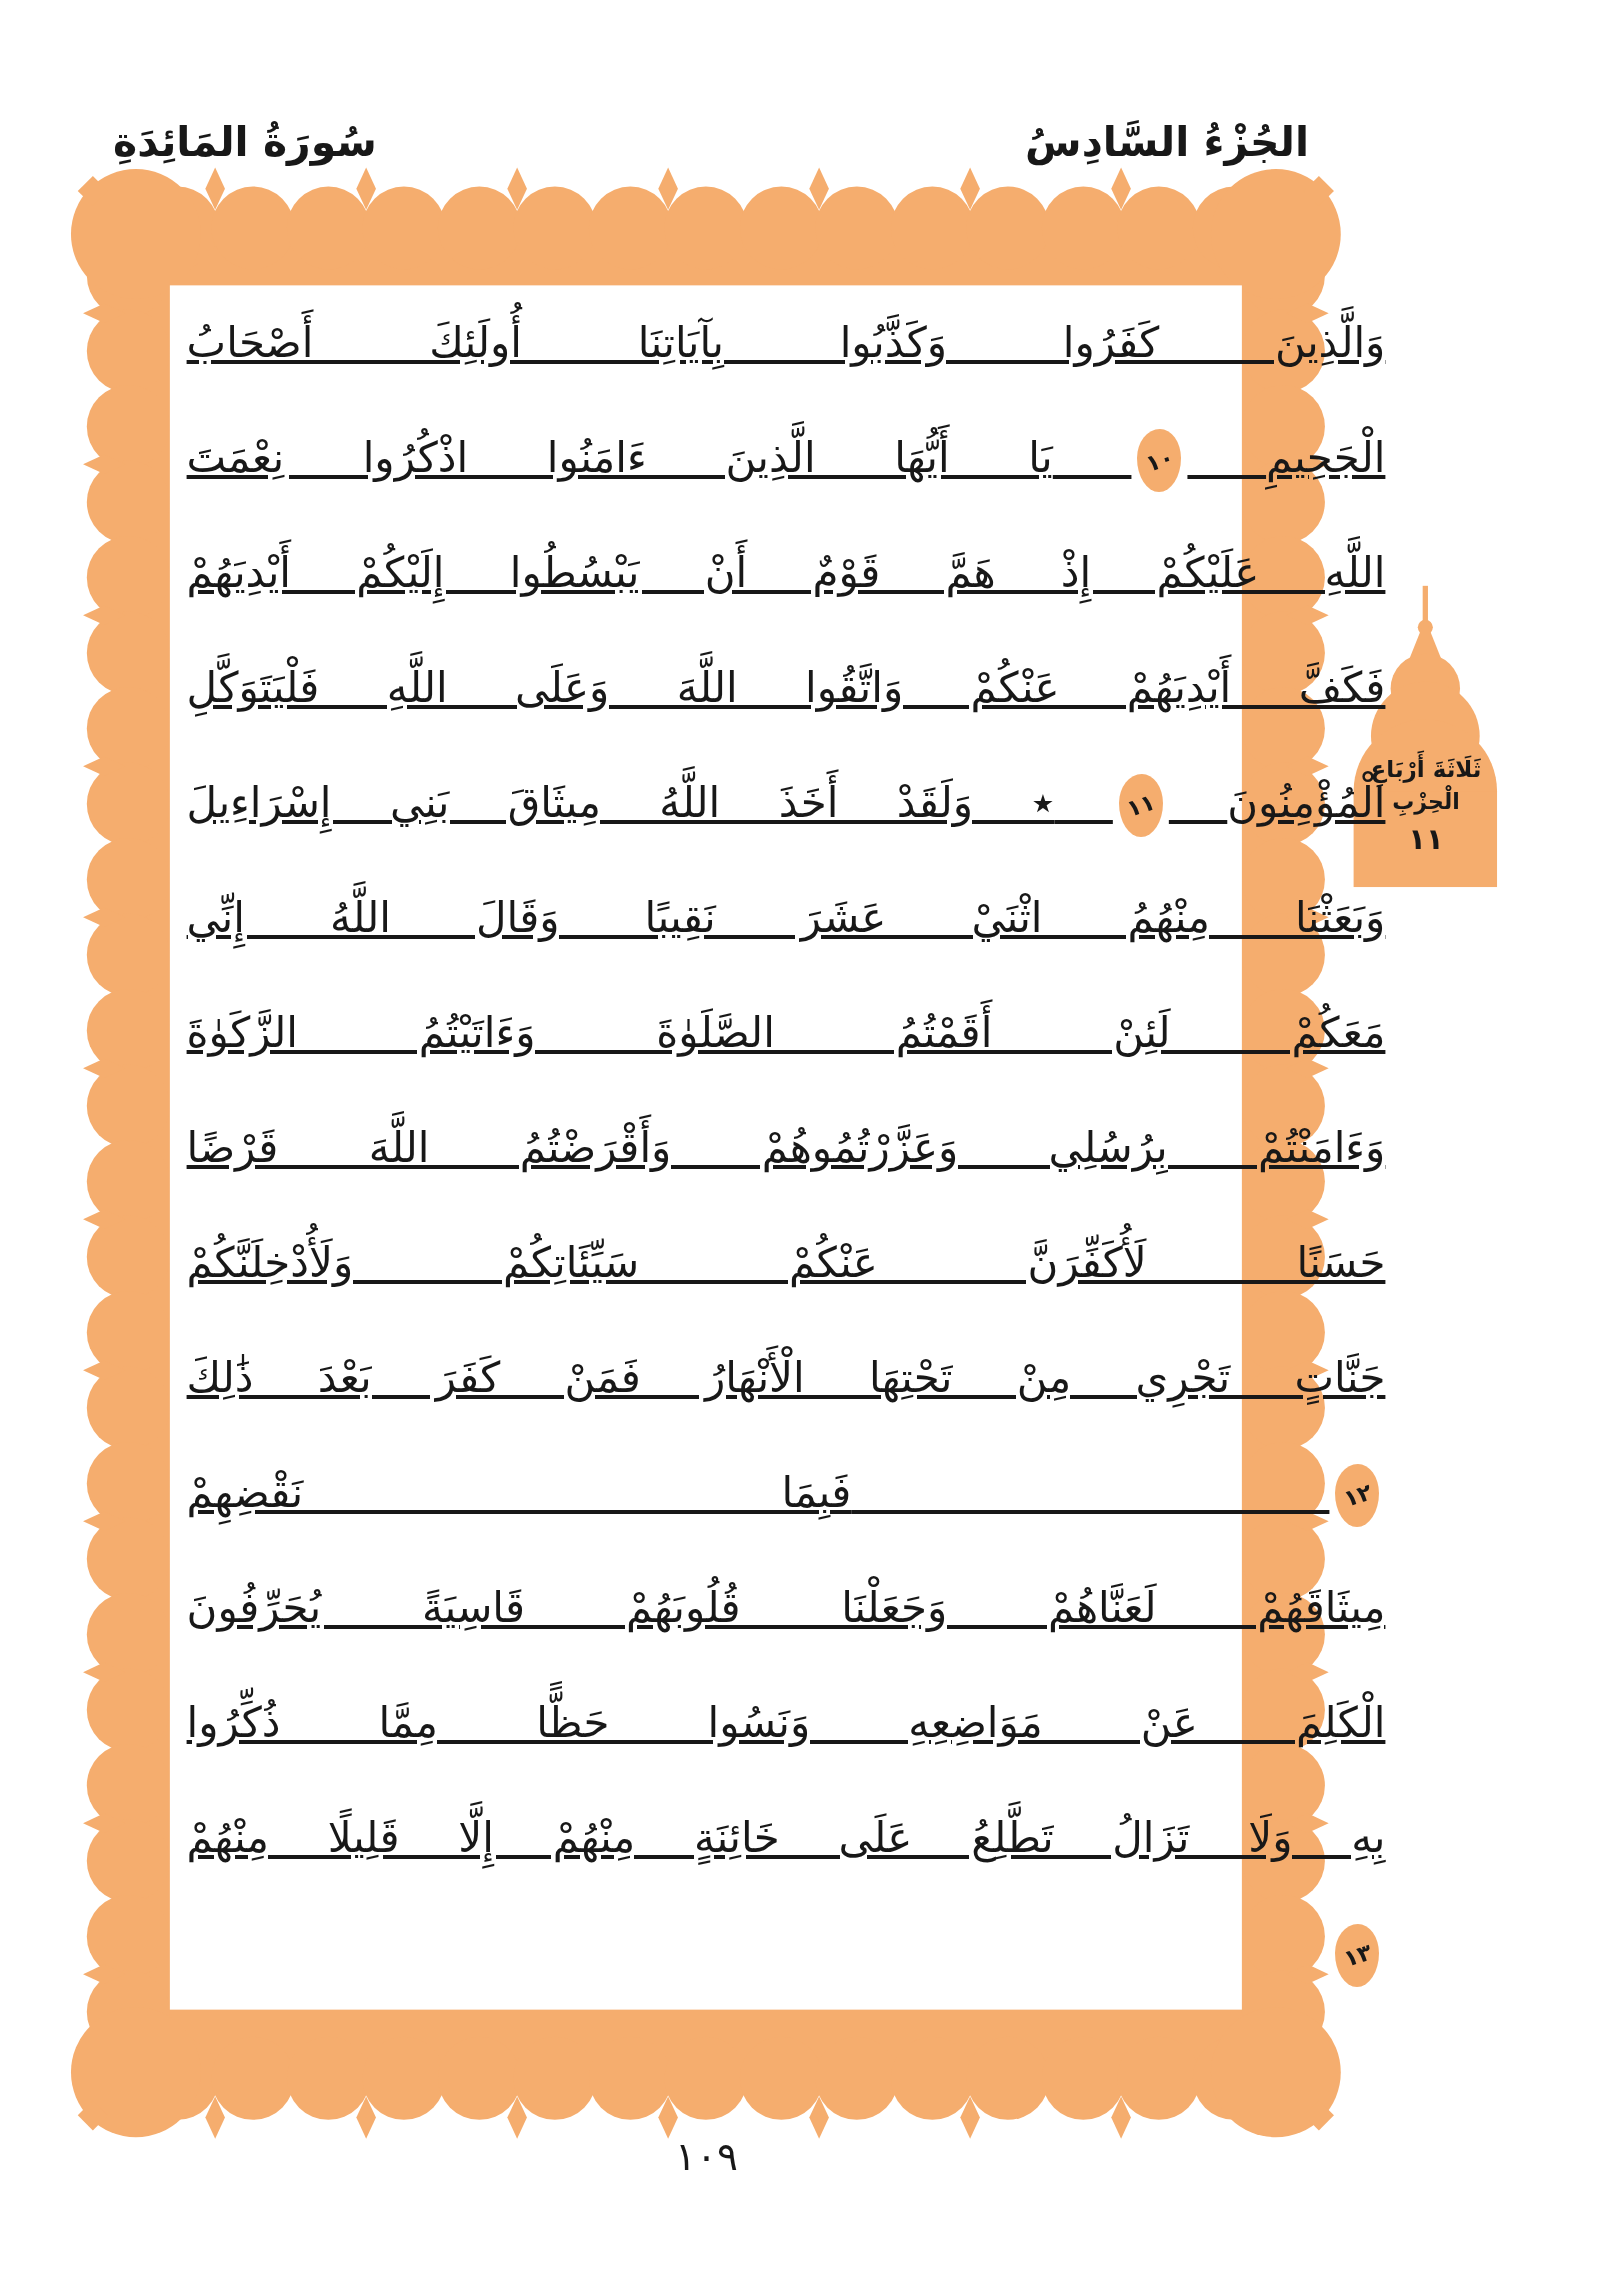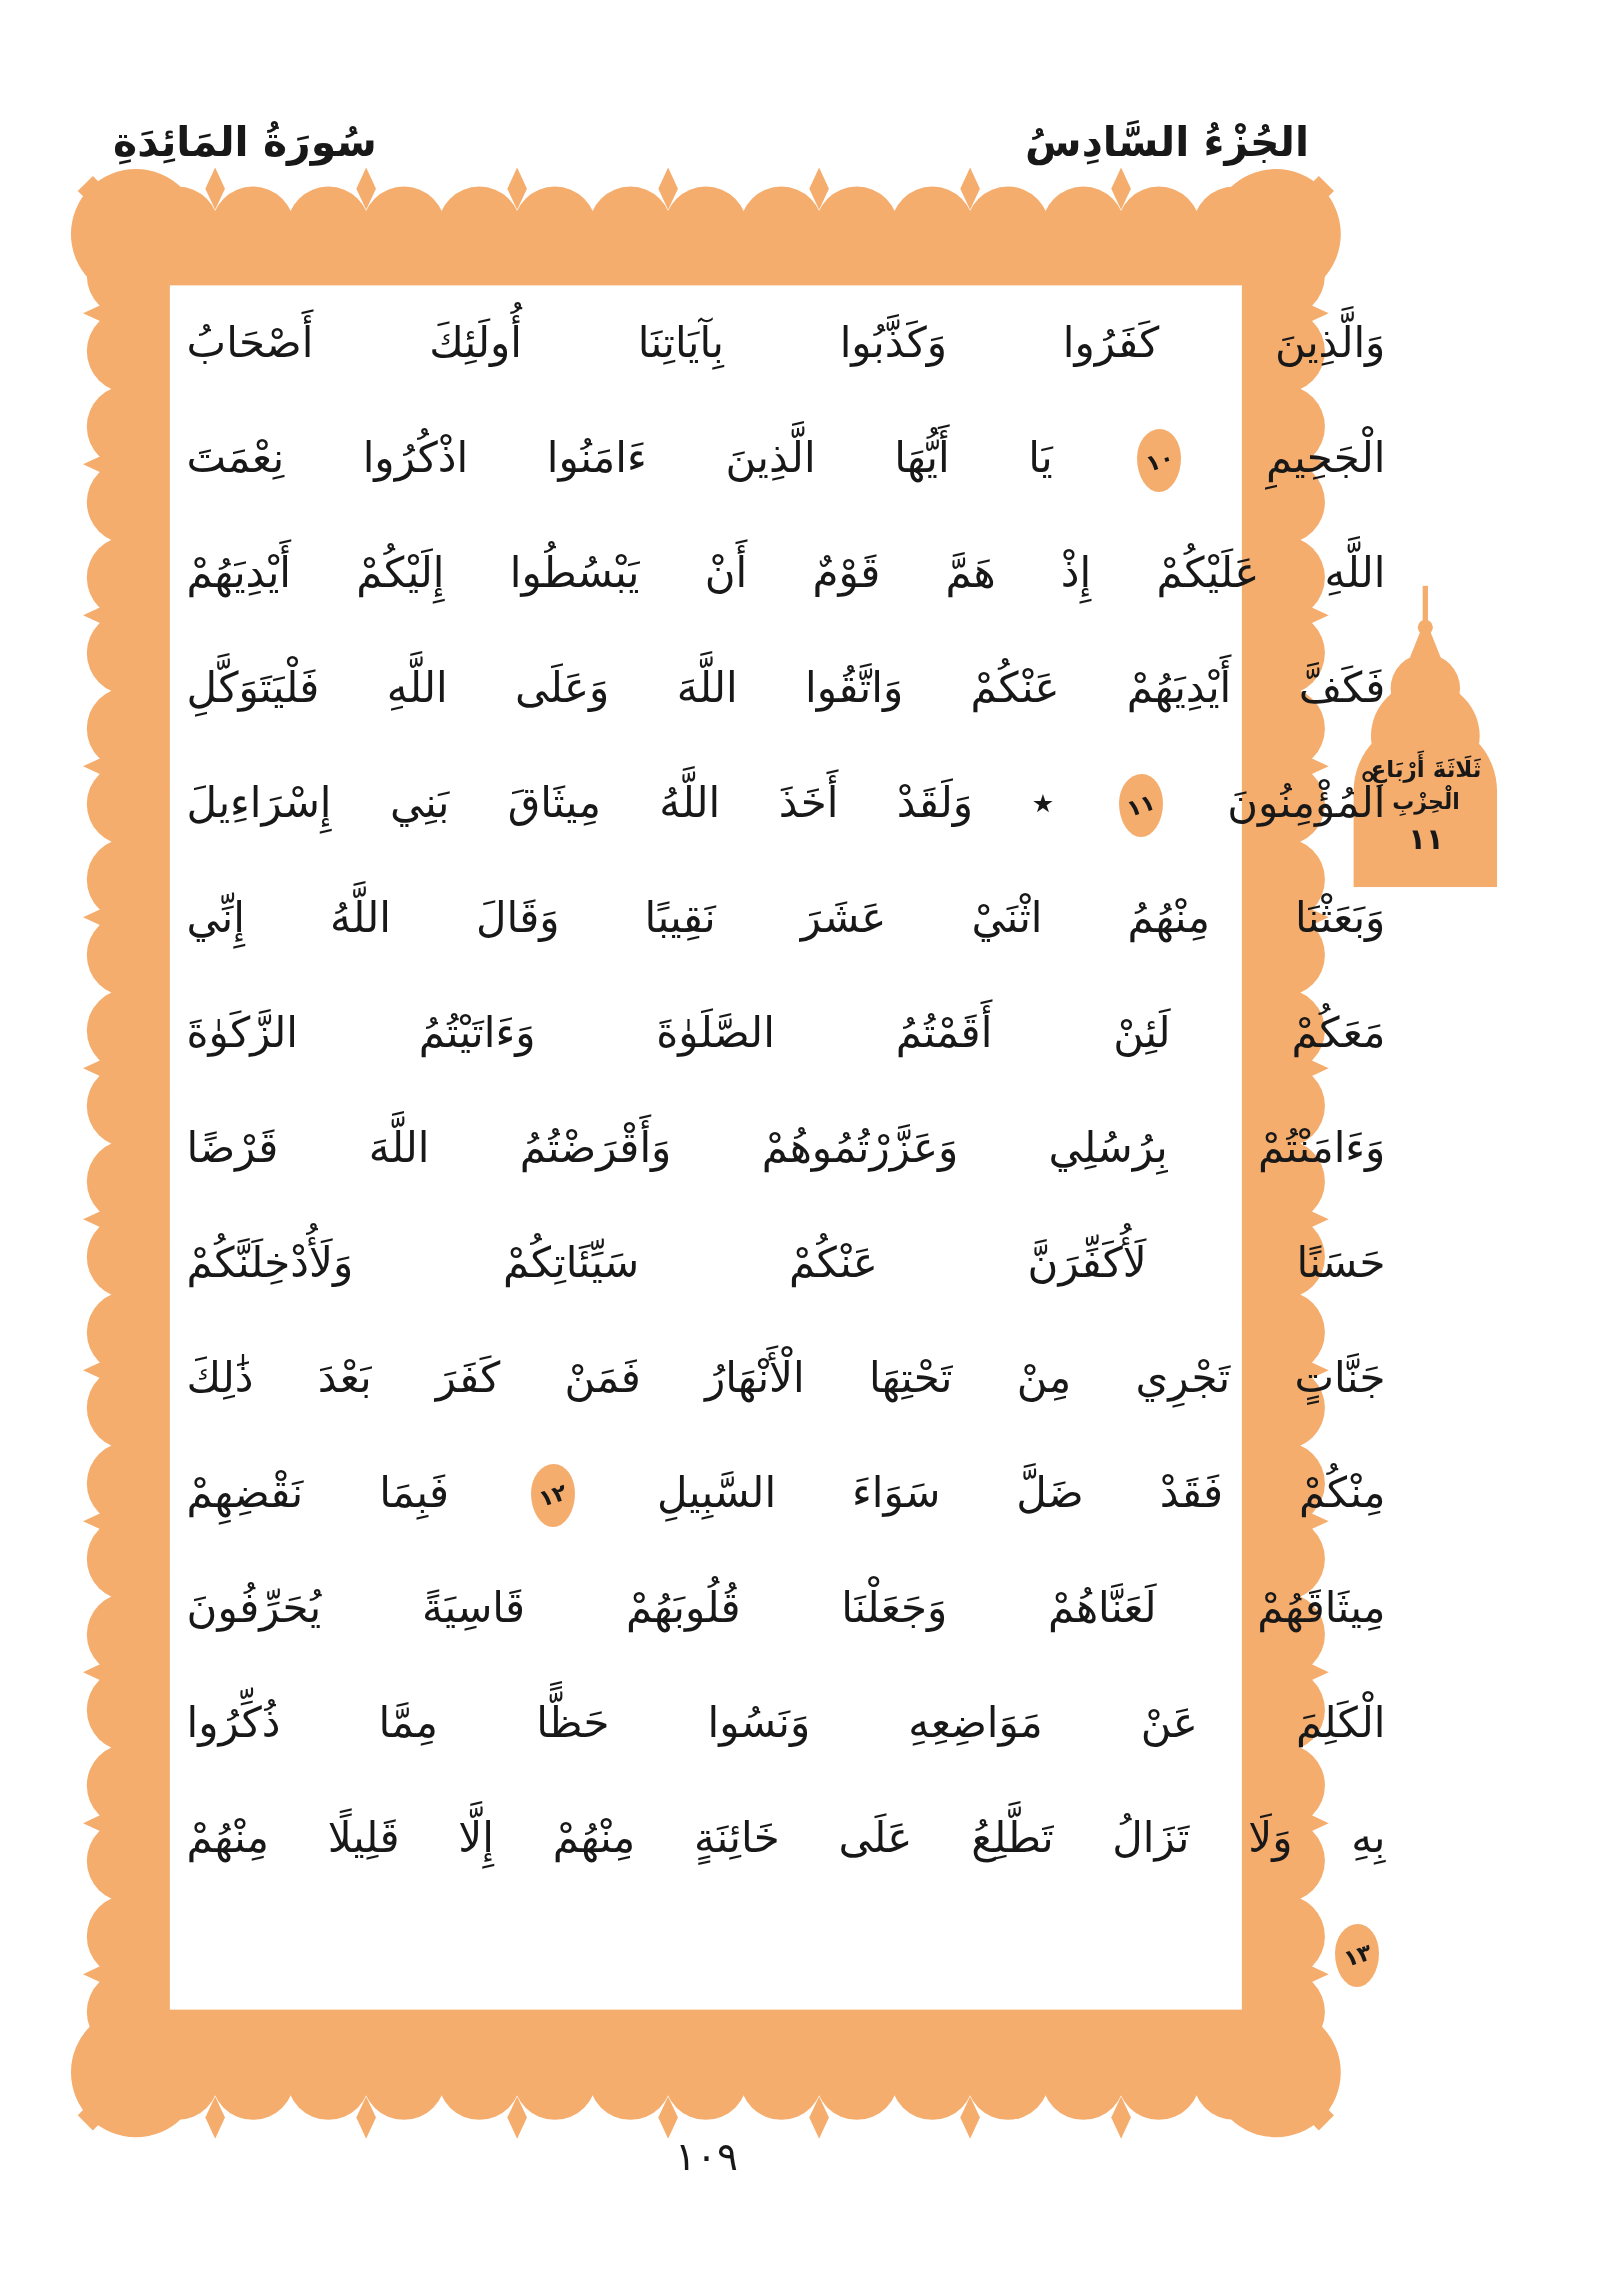--- a/index.html
+++ b/index.html
@@ -2,21 +2,21 @@
 <html lang="ar" style="--accent: #F5AD6E; --ink: #181818;font-size:12px"><head>
 <meta charset="utf-8">
 <style>
   html,body{margin:0;padding:0;background:#ffffff;}
   .page{position:relative;width:1605px;height:2295px;background:#fff;overflow:hidden;
     font-family:"DejaVu Sans",sans-serif;color:var(--ink,#181818);}
   .hdr{position:absolute;top:118px;font-size:41px;font-weight:bold;white-space:nowrap;direction:rtl;}
   .hdr-left{left:113px;}
   .hdr-right{right:296px;}
   #frame-svg{position:absolute;left:0;top:0;}
-  .content{position:absolute;left:170px;top:285px;width:1232px;height:1725px;direction:rtl;box-sizing:border-box;}
+  .content{position:absolute;left:170px;top:285px;width:1232px;height:1725px;direction:rtl;box-sizing:border-box;text-decoration:underline;}
   .qline{height:115px;line-height:115px;font-size:42px;text-align:justify;text-align-last:justify;
     padding:0 16.6px;}
   .badge{display:inline-flex;align-items:center;justify-content:center;width:44px;height:63px;
     background:var(--accent,#F5AD6E);border-radius:52% 48% 50% 50% / 46% 46% 54% 54%;
     vertical-align:middle;margin:0 6px;}
   .bnum{font-size:22.7px;line-height:1;font-weight:bold;transform:rotate(-18deg);}
   .hizb-text{position:absolute;left:1352px;top:758px;width:148px;text-align:center;direction:rtl;}
   .hizb-fraction{font-size:23px;line-height:22.7px;font-weight:bold;}
   .hizb-name{font-size:22px;line-height:41px;font-weight:bold;}
   .hizb-num{font-size:29px;line-height:35px;font-weight:bold;}
@@ -175,21 +175,21 @@
       <div class="qline"><span>اللَّهِ عَلَيْكُمْ إِذْ هَمَّ قَوْمٌ أَنْ يَبْسُطُوا إِلَيْكُمْ أَيْدِيَهُمْ</span></div>
       <div class="qline"><span>فَكَفَّ أَيْدِيَهُمْ عَنْكُمْ وَاتَّقُوا اللَّهَ وَعَلَى اللَّهِ فَلْيَتَوَكَّلِ</span></div>
       <div class="qline"><span>الْمُؤْمِنُونَ</span> <span class="badge">
           <span class="bnum">١١</span>
         </span> <span>٭ وَلَقَدْ أَخَذَ اللَّهُ مِيثَاقَ بَنِي إِسْرَاءِيلَ</span></div>
       <div class="qline"><span>وَبَعَثْنَا مِنْهُمُ اثْنَيْ عَشَرَ نَقِيبًا وَقَالَ اللَّهُ إِنِّي</span></div>
       <div class="qline"><span>مَعَكُمْ لَئِنْ أَقَمْتُمُ الصَّلَوٰةَ وَءَاتَيْتُمُ الزَّكَوٰةَ</span></div>
       <div class="qline"><span>وَءَامَنْتُمْ بِرُسُلِي وَعَزَّرْتُمُوهُمْ وَأَقْرَضْتُمُ اللَّهَ قَرْضًا</span></div>
       <div class="qline"><span>حَسَنًا لَأُكَفِّرَنَّ عَنْكُمْ سَيِّئَاتِكُمْ وَلَأُدْخِلَنَّكُمْ</span></div>
       <div class="qline"><span>جَنَّاتٍ تَجْرِي مِنْ تَحْتِهَا الْأَنْهَارُ فَمَنْ كَفَرَ بَعْدَ ذَٰلِكَ</span></div>
-      <div class="qline"><span>مِنْكُمْ فَقَدْ ضَلَّ سَوَاءَ السَّبِيلِ</span> <span class="badge">
+      <div class="qline"> <span class="badge">
           <span class="bnum">١٢</span>
         </span> <span>فَبِمَا نَقْضِهِمْ</span></div>
       <div class="qline"><span>مِيثَاقَهُمْ لَعَنَّاهُمْ وَجَعَلْنَا قُلُوبَهُمْ قَاسِيَةً يُحَرِّفُونَ</span></div>
       <div class="qline"><span>الْكَلِمَ عَنْ مَوَاضِعِهِ وَنَسُوا حَظًّا مِمَّا ذُكِّرُوا</span></div>
       <div class="qline"><span>بِهِ وَلَا تَزَالُ تَطَّلِعُ عَلَى خَائِنَةٍ مِنْهُمْ إِلَّا قَلِيلًا مِنْهُمْ</span></div>
       <div class="qline"> <span class="badge">
           <span class="bnum">١٣</span>
         </span></div>
     </div>
 

